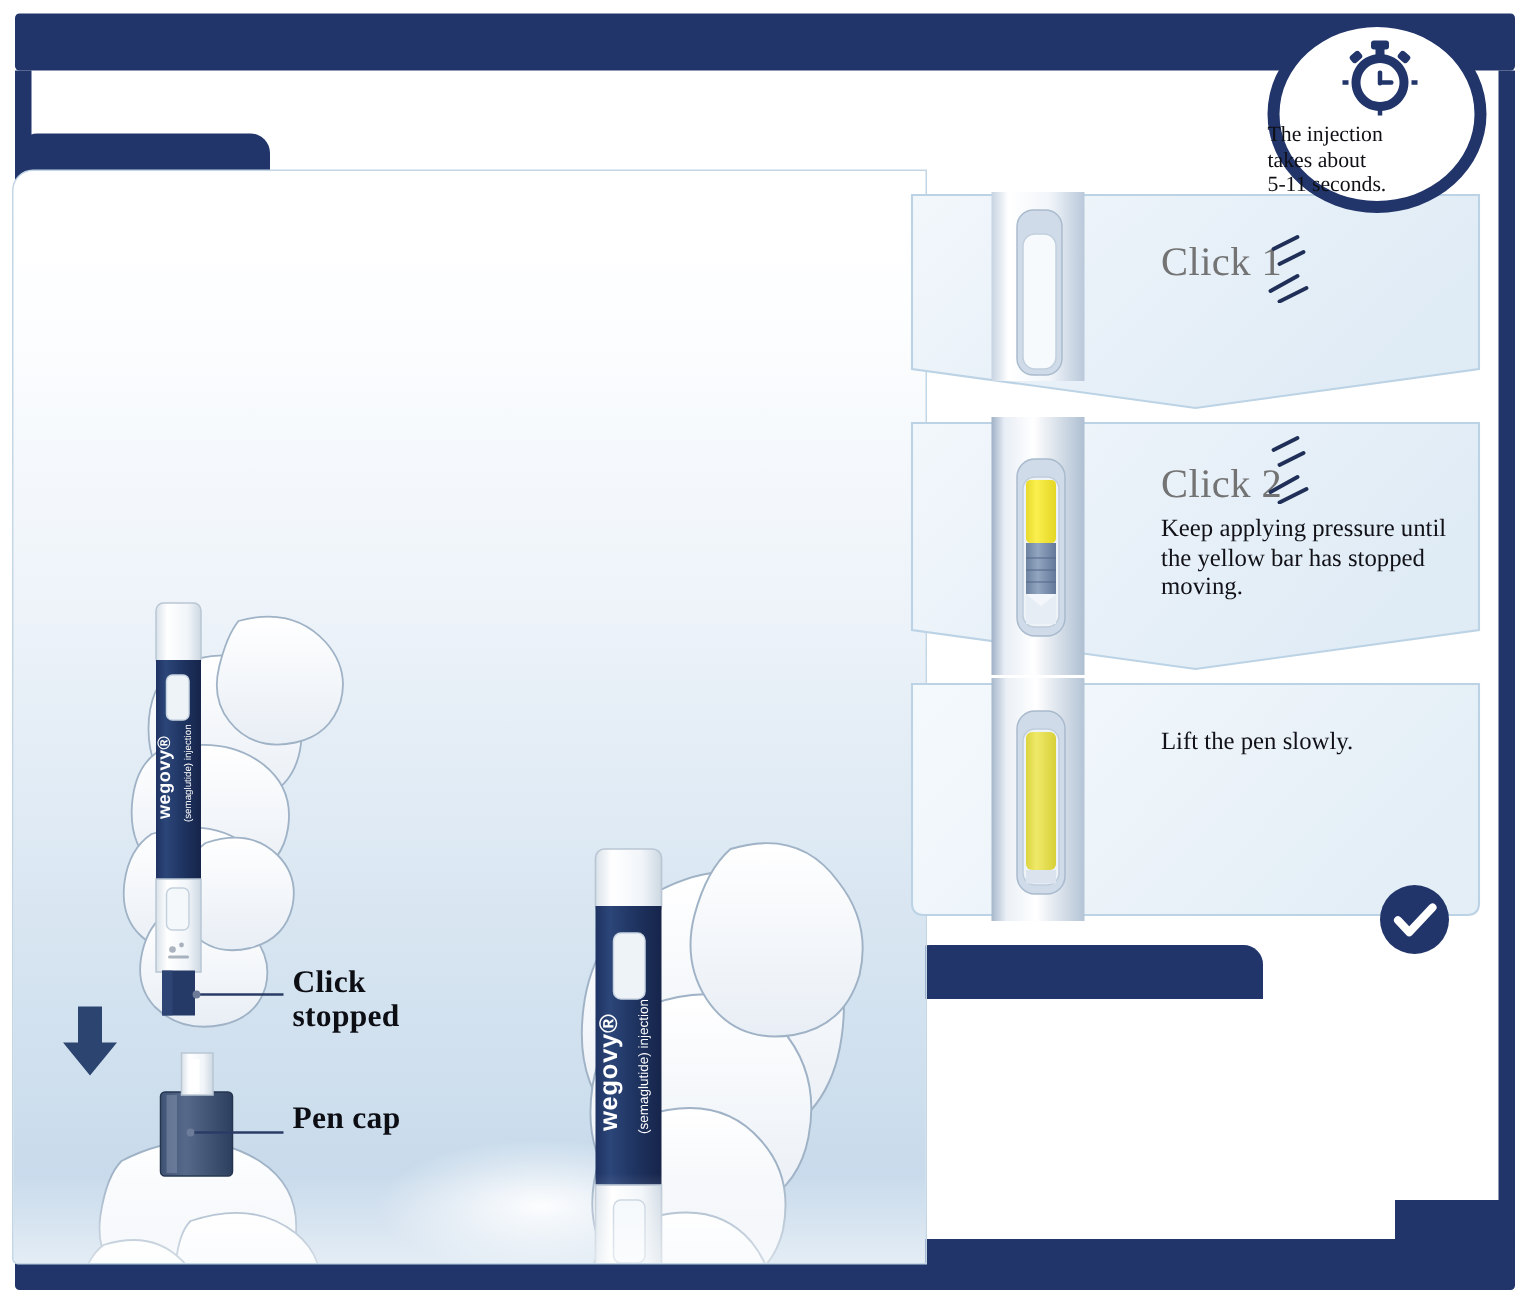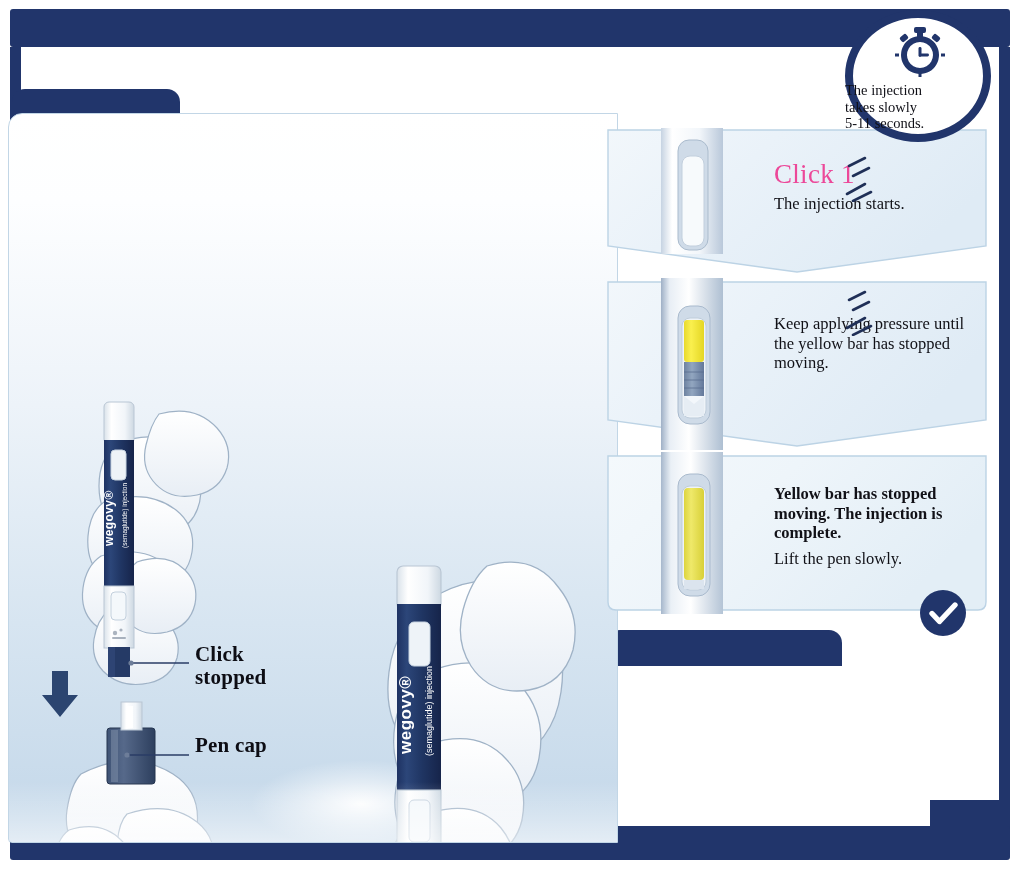--- a/index.html
+++ b/index.html
@@ -71,21 +71,21 @@
   #lbl-pencap{left:186px;top:620px;}
 
   
   .steps{position:absolute;left:604px;top:126px;width:390px;height:488px;}
   .panel{position:absolute;left:0;width:386px;}
   .panel .shape{position:absolute;left:0;top:0;width:386px;height:100%;}
   .panel .ptext{
     position:absolute;left:170px;right:10px;color:#111117;
   }
   .panel .click-title{
-    font-size:27px;line-height:28px;color:#ec4899;letter-spacing:.3px;
+    font-size:27px;line-height:28px;color:#737373;letter-spacing:.3px;
     font-family:"Liberation Serif","DejaVu Serif",serif;
   }
   .panel .pbody{
     font-size:16.5px;line-height:19.5px;margin-top:6px;
     font-family:"Liberation Serif","DejaVu Serif",serif;
   }
   .panel .pbody.bold{font-weight:bold;}
 
   #panel1{top:0;height:150px;}
   #panel2{top:152px;height:172px;}
@@ -295,21 +295,20 @@
           <stop offset="62%" stop-color="#f2f6fa"></stop>
           <stop offset="100%" stop-color="#b9c8da"></stop>
         </linearGradient>
       </defs>
       <rect x="57" y="2" width="62" height="126" fill="url(#pbar1)"></rect>
       <rect x="74" y="14" width="30" height="110" rx="11" fill="#cfdbe8" stroke="#aabbcd" stroke-width="1"></rect>
       <rect x="78" y="30" width="22" height="90" rx="8" fill="#f7fafc" stroke="#c2cfdd" stroke-width="1"></rect>
     </svg>
     <div class="ptext">
       <div class="click-title">Click 1</div>
-      <div class="pbody">The injection starts.</div>
     </div>
   </div>
 
   <div class="panel" id="panel2">
     <svg class="shape" viewBox="0 0 386 172" preserveAspectRatio="none">
       <defs>
         <linearGradient id="pg2" x1="0" y1="0" x2="1" y2="0.4">
           <stop offset="0%" stop-color="#f2f7fb"></stop>
           <stop offset="40%" stop-color="#eaf2f9"></stop>
           <stop offset="100%" stop-color="#dfebf5"></stop>
@@ -345,20 +344,21 @@
       <rect x="80" y="84" width="20" height="34" fill="url(#plung2)"></rect>
       <g stroke="#55688a" stroke-width="1" opacity=".7">
         <line x1="80" y1="94" x2="100" y2="94"></line>
         <line x1="80" y1="102" x2="100" y2="102"></line>
         <line x1="80" y1="110" x2="100" y2="110"></line>
       </g>
       <path d="M80 118 h20 v20 h-20 z" fill="#f3f7fb"></path>
       <path d="M80 118 l10 8 l10 -8 v20 h-20 z" fill="#e6edf4"></path>
     </svg>
     <div class="ptext">
+      <div class="click-title">Click 2</div>
       <div class="pbody">Keep applying pressure until the yellow bar has stopped moving.</div>
     </div>
   </div>
 
   <div class="panel" id="panel3">
     <svg class="shape" viewBox="0 0 386 162" preserveAspectRatio="none">
       <defs>
         <linearGradient id="pg3" x1="0" y1="0" x2="1" y2="0.4">
           <stop offset="0%" stop-color="#f4f9fc"></stop>
           <stop offset="45%" stop-color="#eef5fa"></stop>
@@ -382,21 +382,20 @@
         </linearGradient>
       </defs>
       <rect x="57" y="0" width="62" height="162" fill="url(#pbar3)"></rect>
       <rect x="74" y="22" width="32" height="122" rx="12" fill="#cfdbe8" stroke="#a9bacd" stroke-width="1"></rect>
       <rect x="78" y="34" width="24" height="104" rx="8" fill="#eef3f8" stroke="#bfcddb" stroke-width="1"></rect>
 
       <rect x="80" y="36" width="20" height="92" rx="4" fill="url(#ybar3)"></rect>
       <rect x="80" y="128" width="20" height="9" fill="#dbe4ee"></rect>
     </svg>
     <div class="ptext">
-      <div class="pbody bold">Yellow bar has stopped moving. The injection is complete.</div>
       <div class="pbody">Lift the pen slowly.</div>
     </div>
   </div>
 </div>
 
 <svg class="ticks" id="ticks1" viewBox="0 0 40 46">
   <g stroke="#1f2f57" stroke-width="2.6" stroke-linecap="round">
     <line x1="4" y1="10" x2="20" y2="2"></line>
     <line x1="8" y1="20" x2="24" y2="12"></line>
     <line x1="2" y1="38" x2="20" y2="28"></line>
@@ -424,21 +423,21 @@
       <rect x="23.5" y="4" width="5" height="4"></rect>
       <rect x="24.5" y="47" width="3" height="4"></rect>
       <rect x="1" y="27.5" width="4" height="3"></rect>
       <rect x="47" y="27.5" width="4" height="3"></rect>
       <rect x="24.5" y="21" width="3" height="10" rx="1.4"></rect>
       <rect x="26" y="27.5" width="9" height="3" rx="1.4"></rect>
     </g>
   </svg>
   <div class="timer-text">
     <span>The injection</span><br>
-    <span>takes slowly</span><br>
+    <span>takes about</span><br>
     <span>5-11 seconds.</span>
   </div>
 </div>
 
 <svg class="check-badge" viewBox="0 0 48 48">
   <circle cx="24" cy="24" r="23" fill="#21356b"></circle>
   <path d="M13 24.5 l7.5 8 L36 16" fill="none" stroke="#ffffff" stroke-width="5.4" stroke-linecap="round" stroke-linejoin="round"></path>
 </svg>
 
 </body></html>

